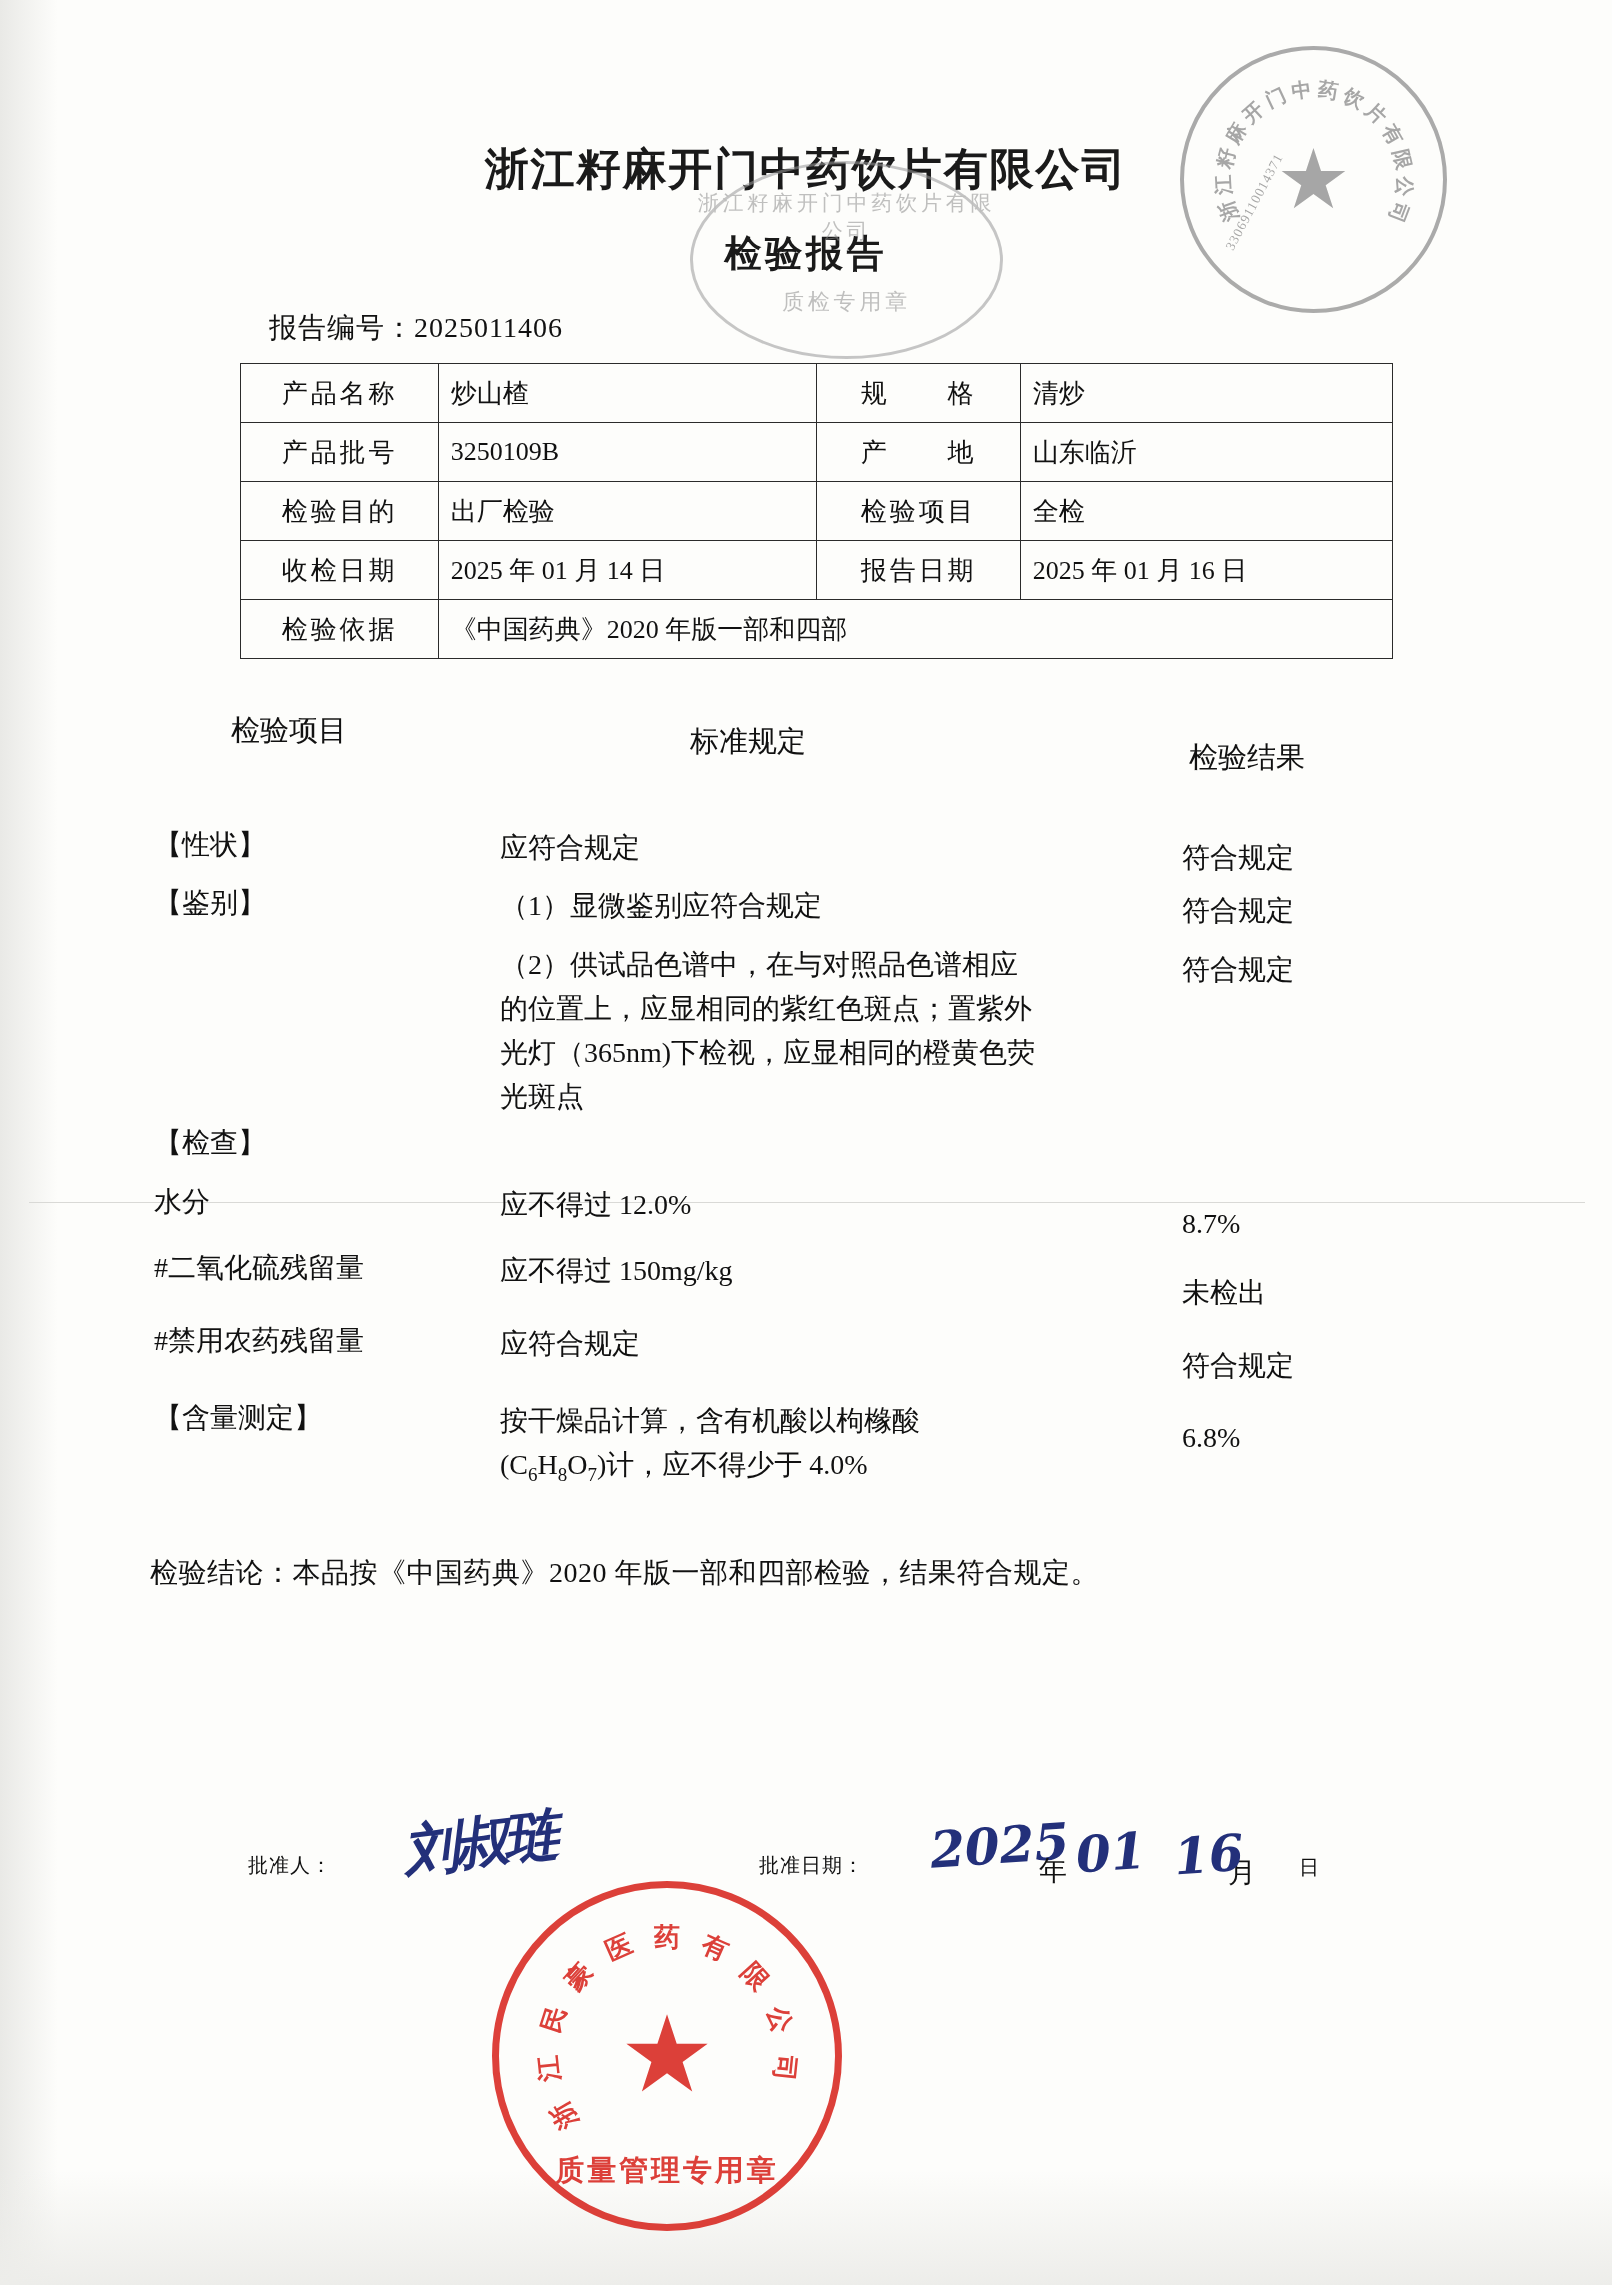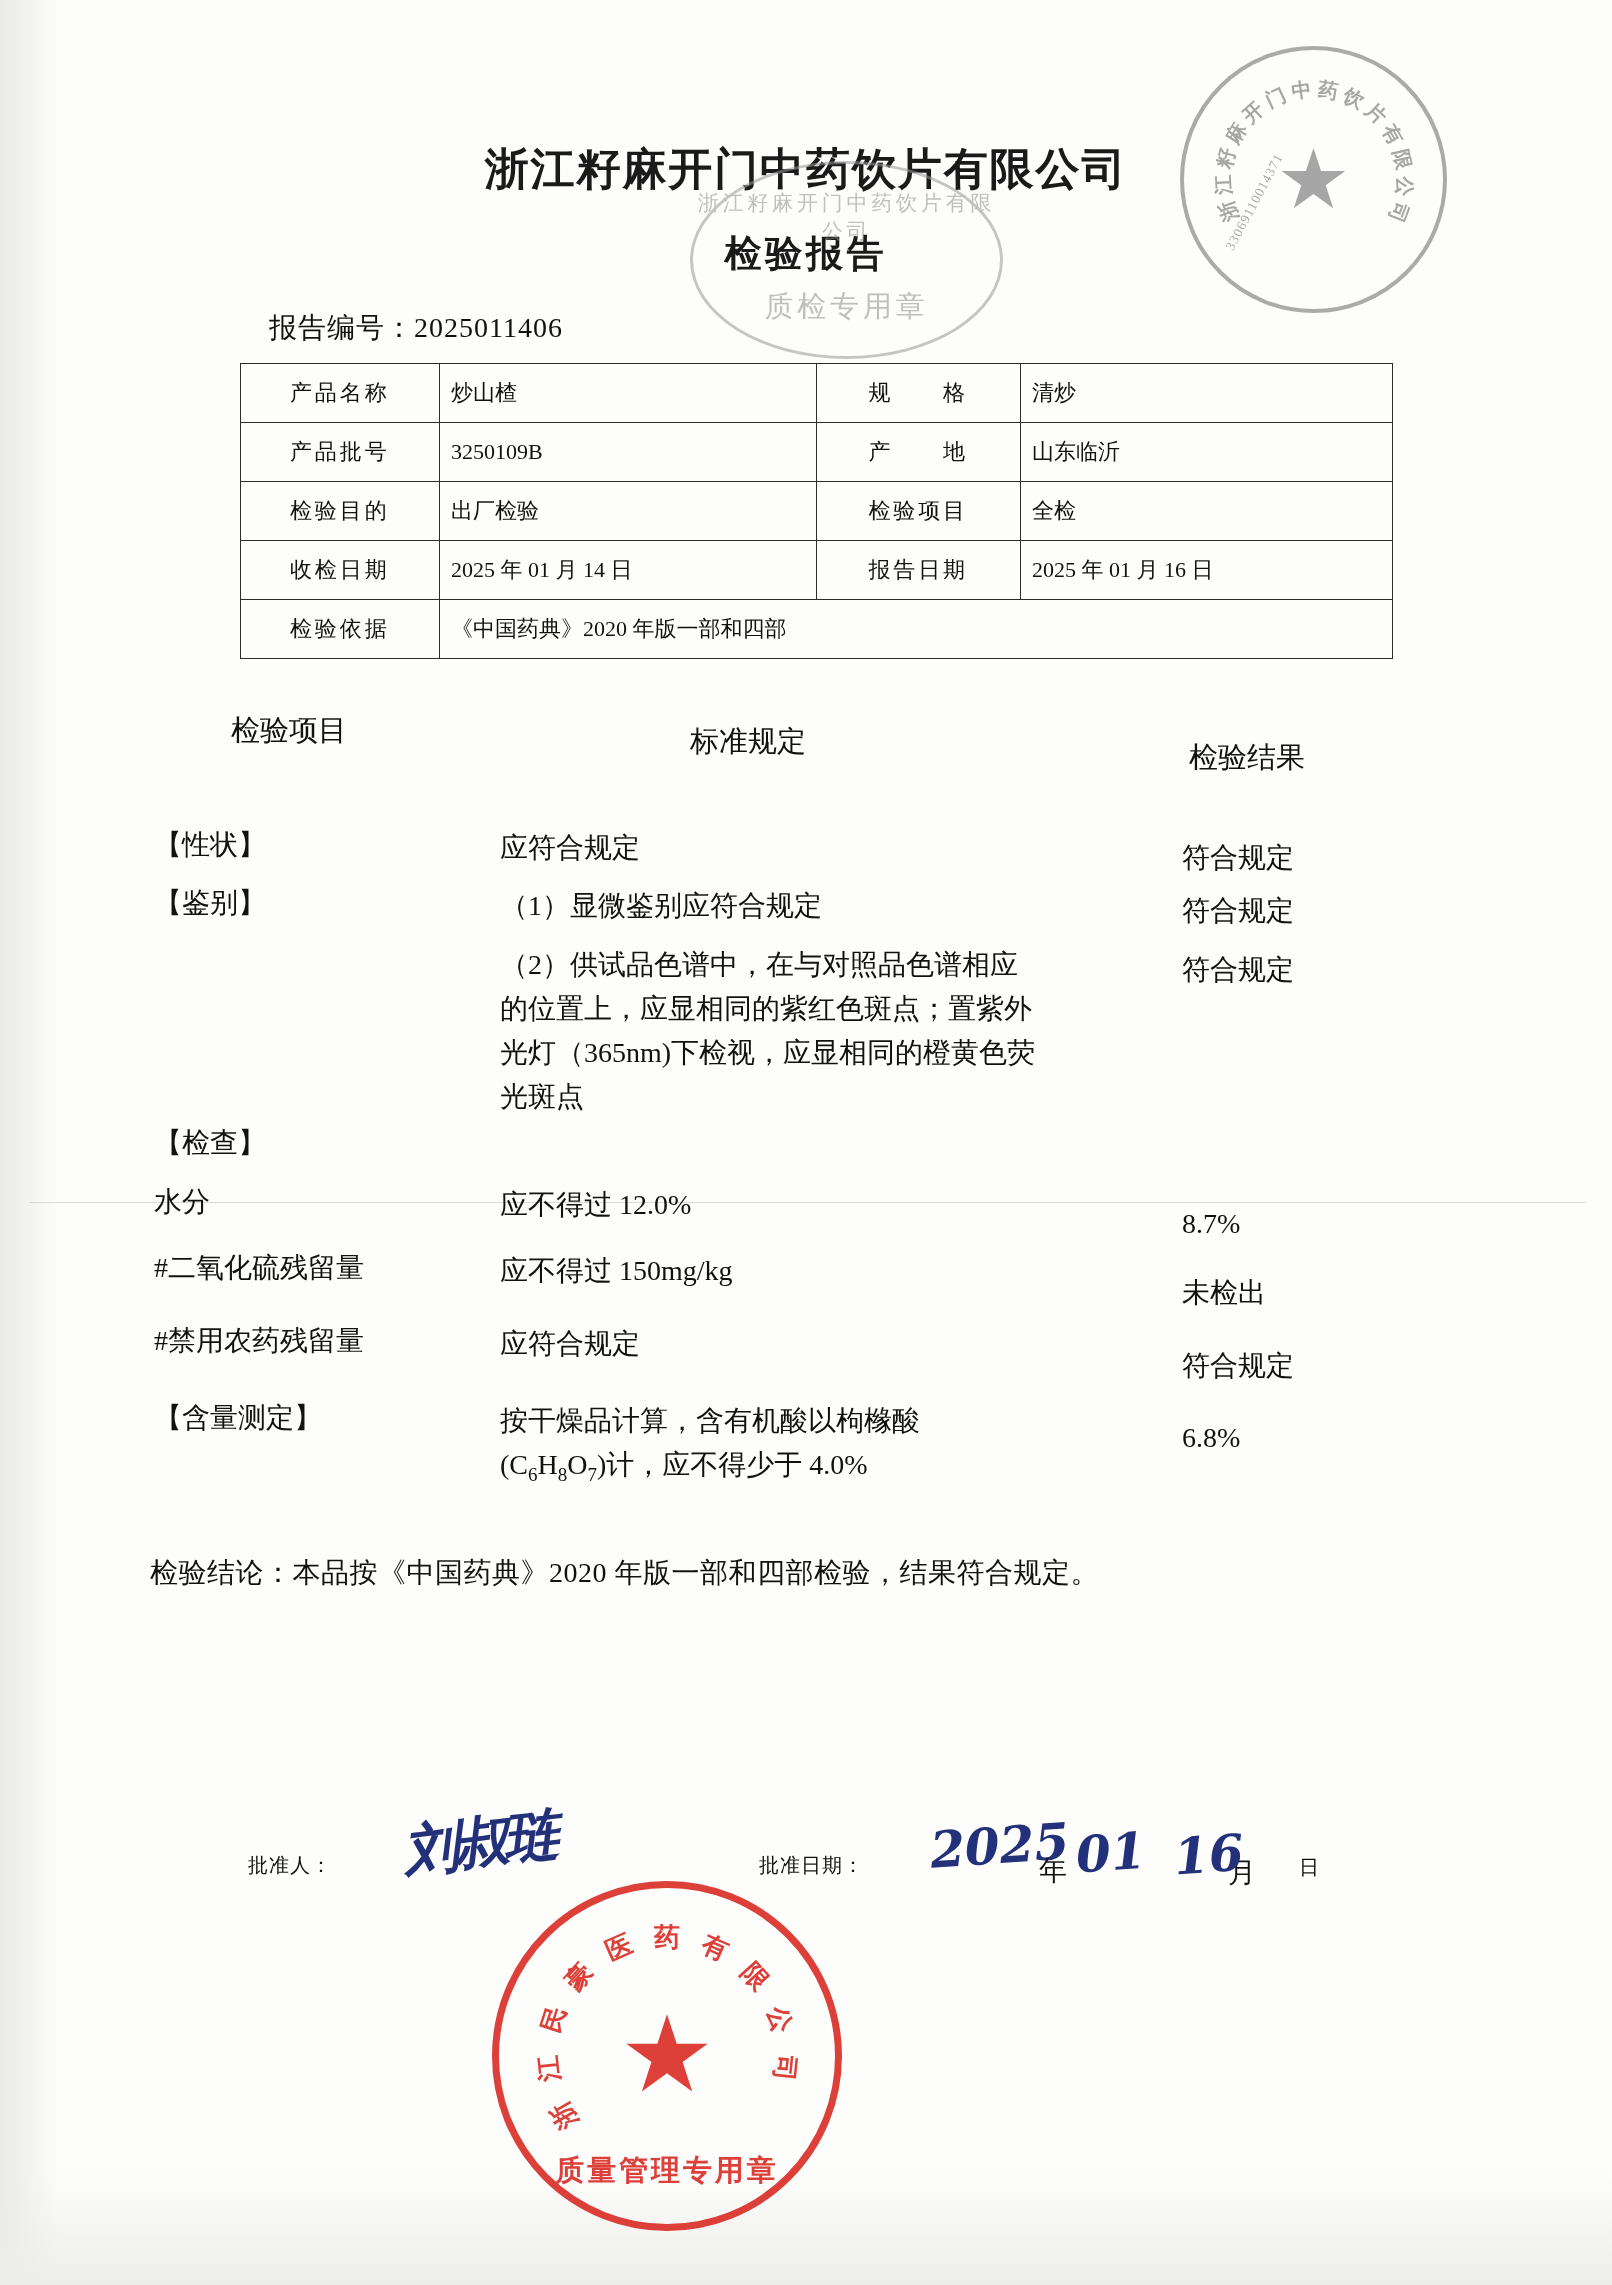--- a/index.html
+++ b/index.html
@@ -71,21 +71,21 @@
     letter-spacing: 1px;
   }
 
   
   table.info {
     position: absolute;
     top: 363px;
     left: 240px;
     width: 1153px;
     border-collapse: collapse;
-    font-size: 22px;
+    font-size: 26px;
   }
   table.info td {
     border: 1.4px solid #2b2b2b;
     height: 58px;
     padding: 0 11.5px;
     vertical-align: middle;
   }
   td.lbl {
     width: 192px;
     text-align: center;
@@ -220,21 +220,21 @@
     width: 307px; height: 192px;
     border: 3.8px solid #999;
     border-radius: 50%;
     opacity: 0.55;
     color: #8d8d8d;
   }
   .stamp-grey-oval .oval-txt {
     position: absolute;
     left: 0; top: 123px; width: 100%;
     text-align: center;
-    font-size: 29px;
+    font-size: 22px;
     letter-spacing: 3.8px;
   }
   .stamp-grey-oval .oval-arc {
     position: absolute;
     left: 0; top: 25px; width: 100%;
     text-align: center;
     font-size: 21px;
     letter-spacing: 3.8px;
   }
   

